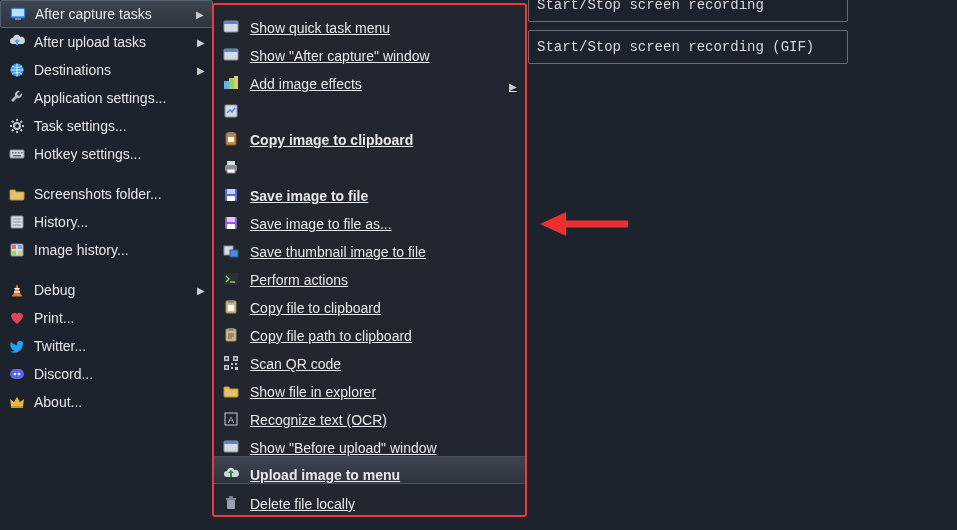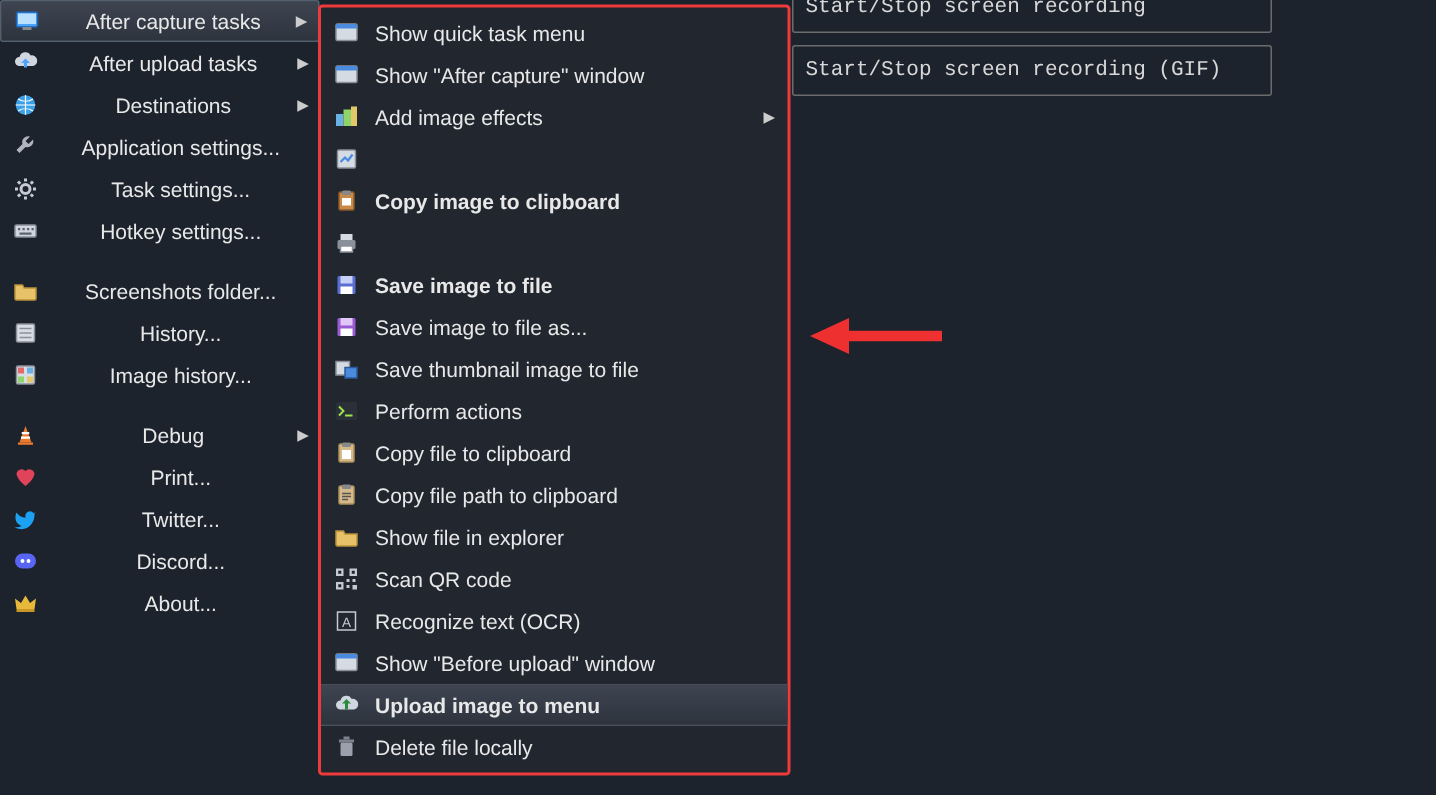--- a/index.html
+++ b/index.html
@@ -19,21 +19,20 @@
       top: 0;
       width: 213px;
     }
     .sidebar-item {
       display: flex;
       align-items: center;
       height: 28px;
       padding: 0 6px 0 8px;
       cursor: pointer;
       position: relative;
-      text-align: center;
     }
     .sidebar-item.highlighted {
       background: linear-gradient(to bottom, #3e4450, #2e343e);
       border: 1px solid #55606e;
       border-radius: 2px;
     }
     .sidebar-item .icon {
       width: 18px;
       height: 18px;
       margin-right: 8px;
@@ -58,25 +57,26 @@
       left: 212px;
       top: 3px;
       width: 315px;
       background: #22262f;
       border: 2px solid #ee3a3a;
       border-radius: 3px;
       padding: 3px 0;
     }
     .submenu-item {
       display: flex;
-      align-items: center;
+      align-items: flex-end;
       height: 28px;
       padding: 0 6px 0 8px;
       cursor: pointer;
       position: relative;
+      text-decoration: underline;
     }
     .submenu-item.hovered {
       background: linear-gradient(to bottom, #3e4450, #2e343e);
       border-top: 1px solid #48505c;
       border-bottom: 1px solid #48505c;
     }
     .submenu-item .icon {
       width: 18px;
       height: 18px;
       margin-right: 10px;
@@ -400,28 +400,20 @@
       <span class="icon">
         <svg class="sm-icon" viewBox="0 0 16 16">
           <rect x="3" y="2" width="10" height="12" rx="1" fill="#d5b98a" stroke="#a8905a"></rect>
           <rect x="5" y="1" width="6" height="3" rx="1" fill="#888"></rect>
           <line x1="5" y1="7" x2="11" y2="7" stroke="#555"></line>
           <line x1="5" y1="9" x2="11" y2="9" stroke="#555"></line>
           <line x1="5" y1="11" x2="9" y2="11" stroke="#555"></line>
         </svg>
       </span>
       <span class="label">Copy file path to clipboard</span>
-    </div>
-  <div class="submenu-item">
-      <span class="icon">
-        <svg class="sm-icon" viewBox="0 0 16 16">
-          <path d="M1 4h5l1 2h8v7a1 1 0 01-1 1H2a1 1 0 01-1-1V4z" fill="#e8c268" stroke="#b8933a"></path>
-        </svg>
-      </span>
-      <span class="label">Show file in explorer</span>
     </div>
   <div class="submenu-item">
       <span class="icon">
         <svg class="sm-icon" viewBox="0 0 16 16">
           <g fill="#c4cad4">
             <rect x="1" y="1" width="5" height="5"></rect>
             <rect x="10" y="1" width="5" height="5"></rect>
             <rect x="1" y="10" width="5" height="5"></rect>
             <rect x="8" y="8" width="2" height="2"></rect>
             <rect x="12" y="8" width="2" height="2"></rect>
@@ -433,20 +425,28 @@
             <rect x="11.5" y="2.5" width="2" height="2"></rect>
             <rect x="2.5" y="11.5" width="2" height="2"></rect>
           </g>
         </svg>
       </span>
       <span class="label">Scan QR code</span>
     </div>
   <div class="submenu-item">
       <span class="icon">
         <svg class="sm-icon" viewBox="0 0 16 16">
+          <path d="M1 4h5l1 2h8v7a1 1 0 01-1 1H2a1 1 0 01-1-1V4z" fill="#e8c268" stroke="#b8933a"></path>
+        </svg>
+      </span>
+      <span class="label">Show file in explorer</span>
+    </div>
+  <div class="submenu-item">
+      <span class="icon">
+        <svg class="sm-icon" viewBox="0 0 16 16">
           <rect x="2" y="2" width="12" height="12" fill="none" stroke="#c4cad4"></rect>
           <text x="8" y="12" text-anchor="middle" font-size="9" fill="#c4cad4" font-family="Arial">A</text>
         </svg>
       </span>
       <span class="label">Recognize text (OCR)</span>
     </div>
   <div class="submenu-item">
       <span class="icon">
         <svg class="sm-icon" viewBox="0 0 16 16">
           <rect x="1" y="2" width="14" height="11" rx="1" fill="#d5dbe3" stroke="#8a909a"></rect>

